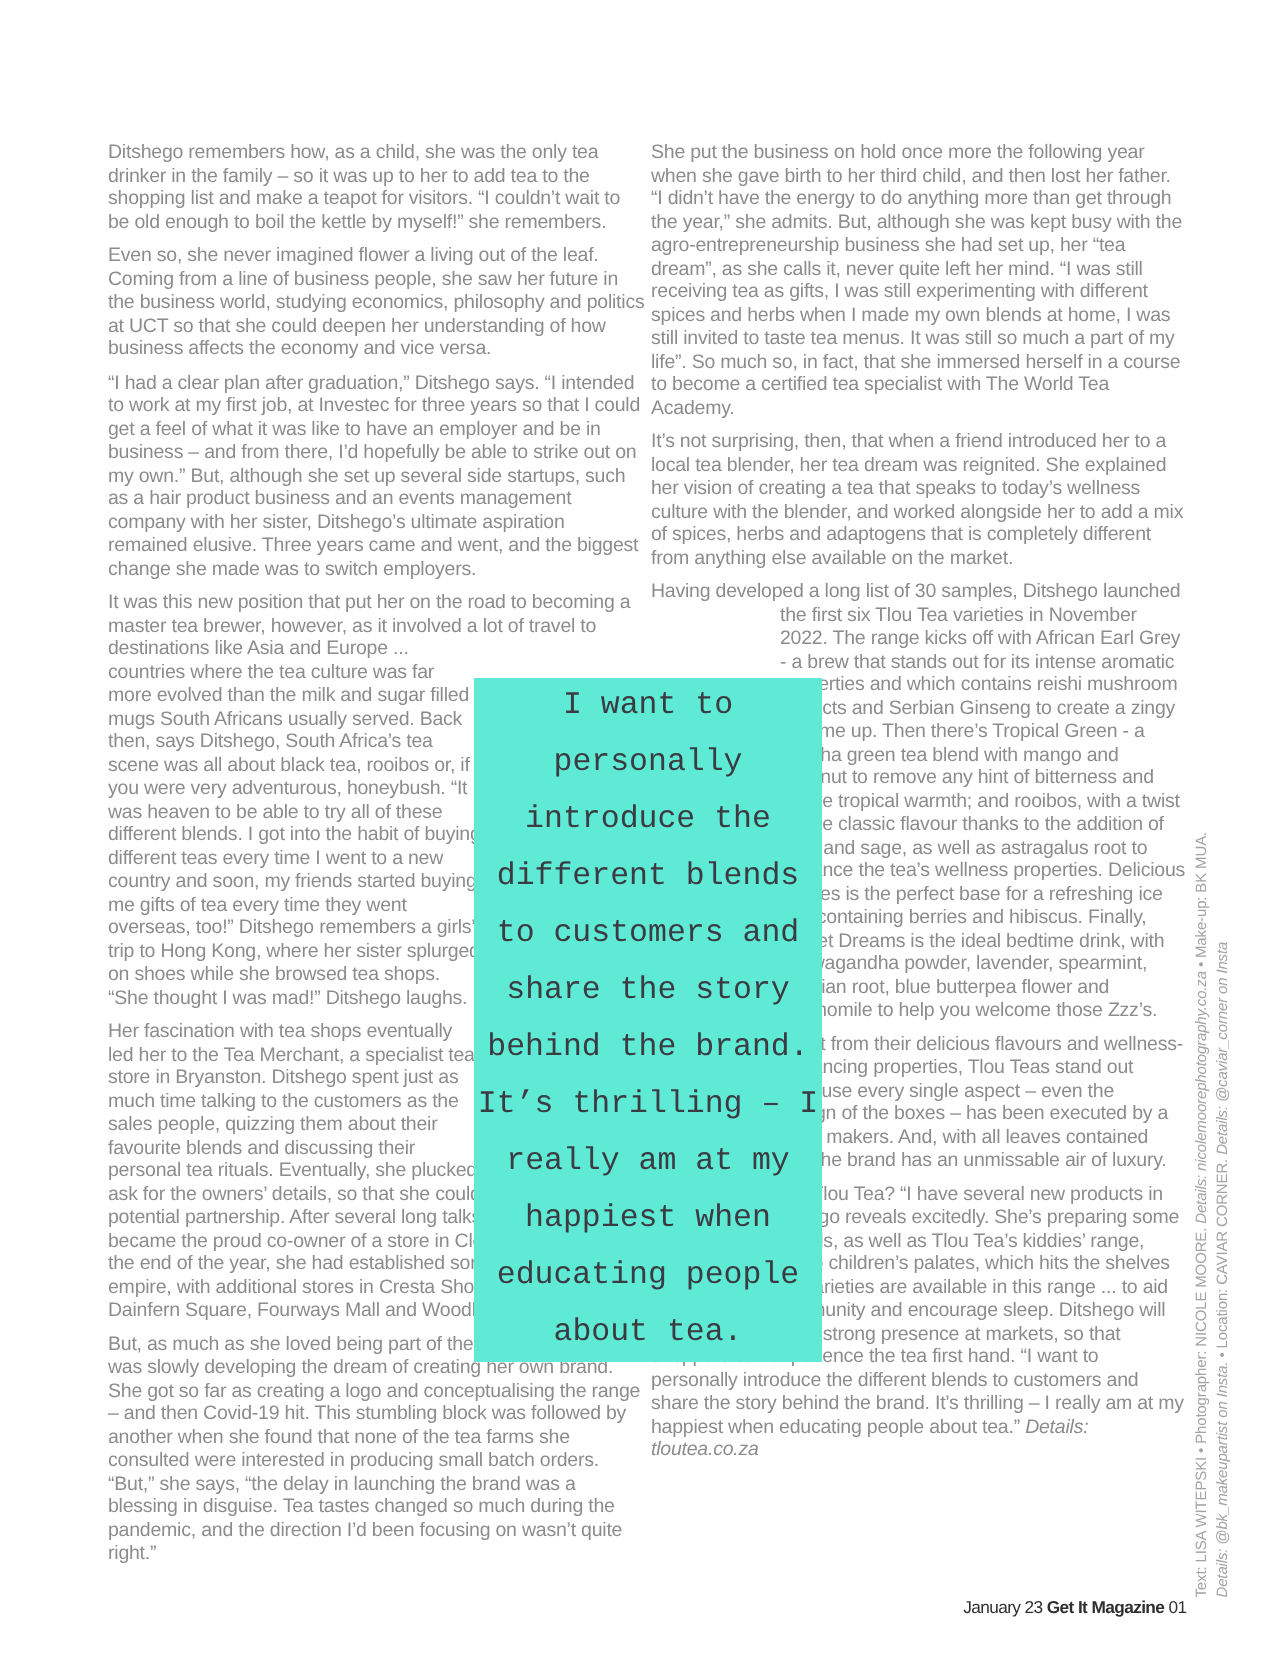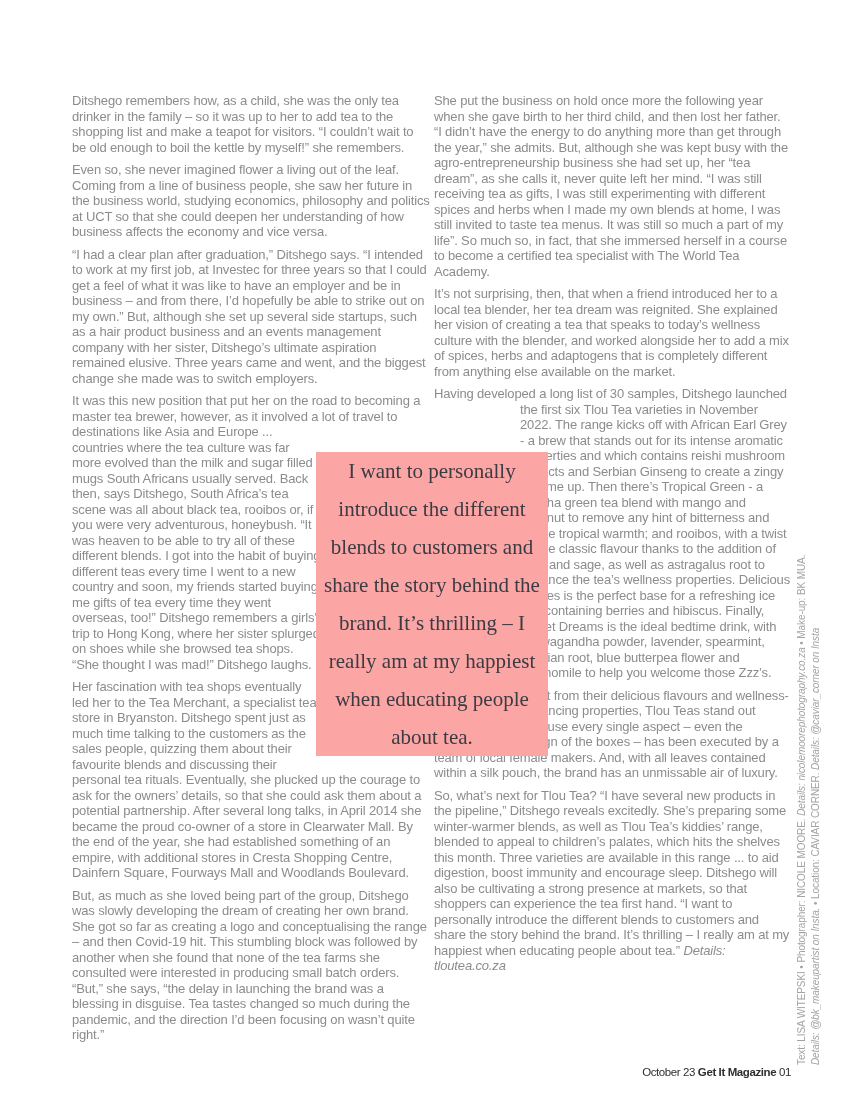--- a/index.html
+++ b/index.html
@@ -31,25 +31,25 @@
   .col p { margin: 0 0 7px 0; }
   .spacer-r { float: right; width: 110px; height: 335px; }
   .spacer-l { float: left;  width: 86px;  height: 320px; }
   .italic { font-style: italic; }
   .pull-quote {
     position: absolute;
     left: 316px;
     top: 452px;
     width: 232px;
     text-align: center;
-    font-family: Liberation Serif, serif;
+    font-family: Liberation Mono, monospace;
     font-size: 21px;
     line-height: 38px;
     color: #3b3b42;
-    background: #fca5a5;
+    background: #5eead4;
   }
   .credits {
     position: absolute;
     left: 795px;
     top: 1065px;
     width: 650px;
     height: 30px;
     transform-origin: 0 0;
     transform: rotate(-90deg);
     font-size: 10px;
@@ -92,15 +92,15 @@
     <p><span>So, what’s next for Tlou Tea? “I have several new products in the pipeline,” Ditshego reveals excitedly. She’s preparing some winter-warmer blends, as well as Tlou Tea’s kiddies’ range, blended to appeal to children’s palates, which hits the shelves this month. Three varieties are available in this range ... to aid digestion, boost immunity and encourage sleep. Ditshego will also be cultivating a strong presence at markets, so that shoppers can experience the tea first hand. “I want to personally introduce the different blends to customers and share the story behind the brand. It’s thrilling – I really am at my happiest when educating people about tea.” </span><span class="italic">Details: tloutea.co.za</span></p>
   </div>
 
   <div class="pull-quote">I want to personally introduce the different blends to customers and share the story behind the brand. It’s thrilling – I really am at my happiest when educating people about tea.</div>
 
   <div class="credits">
     <div class="credits-line"><span>Text: LISA WITEPSKI • Photographer: NICOLE MOORE. </span><span class="italic">Details: nicolemoorephotography.co.za</span><span> • Make-up: BK MUA.</span></div>
     <div class="credits-line"><span class="italic">Details: @bk_makeupartist on Insta.</span><span> • Location: CAVIAR CORNER. </span><span class="italic">Details: @caviar_corner on Insta</span></div>
   </div>
 
-  <div class="footer"><span>October 23</span> <span class="bold">Get It Magazine</span> <span>01</span></div>
+  <div class="footer"><span>January 23</span> <span class="bold">Get It Magazine</span> <span>01</span></div>
 
 </div>
 
 </body></html>

